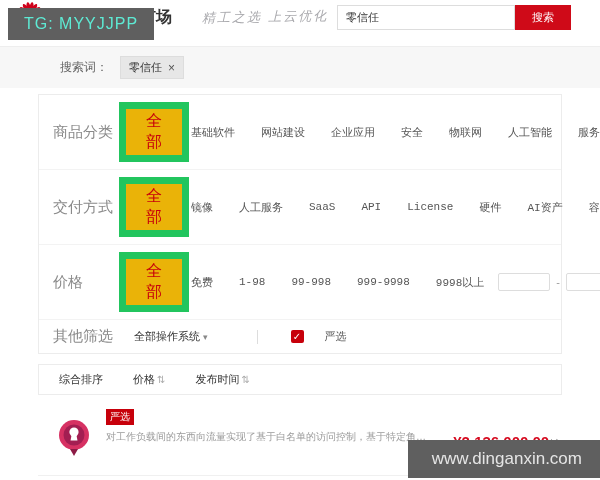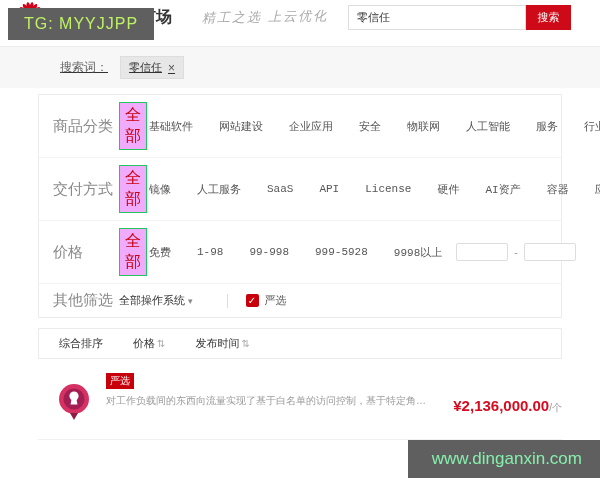--- a/index.html
+++ b/index.html
@@ -1,53 +1,53 @@
 <!DOCTYPE html>
 <html><head>
 <meta charset="utf-8">
 <style>
   * { margin:0; padding:0; box-sizing:border-box; }
   html,body { width:600px; height:480px; overflow:hidden; background:#fff;
     font-family:"Liberation Sans","DejaVu Sans",sans-serif; color:#333; }
-  .tg-badge { position:absolute; top:8px; left:8px; background:#5f5f5f; color:#bef264;
+  .tg-badge { position:absolute; top:8px; left:8px; background:#5f5f5f; color:#5eead4;
     font-size:16px; padding:7px 16px; letter-spacing:1px; }
-  .site-badge { position:absolute; bottom:2px; right:0; background:#5f5f5f; color:#86efac;
+  .site-badge { position:absolute; bottom:2px; right:0; background:#5f5f5f; color:#e5e5e5;
     font-size:17px; padding:9px 18px 9px 24px; min-width:186px; text-align:center; }
 
   
   header { padding:0 29px 12px 15px; display:flex; align-items:center;
     border-bottom:1px solid #eee; }
   .logo-wrap { display:flex; flex-direction:column; align-items:center; margin-right:8px; }
   .logo-caption { font-size:5px; color:#c7000b; letter-spacing:1px; margin-top:-2px; }
   .brand { font-size:15px; font-weight:bold; color:#333; margin-right:26px; }
   .market { font-size:16px; font-weight:bold; color:#333; margin-right:30px; }
   .slogan { font-family:"DejaVu Serif",serif; font-style:italic; font-size:13px;
     color:#a9a9ad; letter-spacing:2px; transform:rotate(-1deg); flex:1; }
   .search-box { display:flex; align-items:center; }
   .search-input { width:178px; height:25px; border:1px solid #ddd; font-size:11px;
     padding:0 8px; color:#333; outline:none; }
-  .search-btn { width:45px; height:25px; background:#cf0a18; color:#fff; border:none;
+  .search-btn { width:56px; height:25px; background:#cf0a18; color:#fff; border:none;
     font-size:11px; cursor:pointer; }
 
   
-  .search-words { background:#f7f7f7; padding:9px 0 9px 60px; display:flex; align-items:center;text-decoration:underline; }
+  .search-words { background:#f7f7f7; padding:9px 0 9px 60px; display:flex; align-items:center; }
   .sw-label { font-size:12px; color:#666; margin-right:12px; }
   .sw-tag { background:#e7e7e7; border:1px solid #ddd; font-size:11px; color:#333;
     padding:3px 8px; display:flex; align-items:center; gap:6px; cursor:pointer; }
   .sw-tag .x { color:#555; font-size:12px; }
 
   
   .filter-panel { margin:6px 38px 0; border:1px solid #ececec; background:#fff; }
   .f-row { display:flex; align-items:center; padding:7px 14px; border-bottom:1px solid #f3f3f3; }
-  .f-row:last-child { border-bottom:none; }
+  .f-row:last-child { border-bottom:none;gap:15px; }
   .f-label { width:66px; flex:none; font-size:15px; color:#8a8a8a; }
   .chips { display:flex; align-items:center; gap:26px; font-size:11px; color:#555; flex-wrap:nowrap; }
   .chip { cursor:pointer; white-space:nowrap;font-family:Liberation Mono, monospace; }
-  .chip-all { color:#c7000b; border:1px solid #22c55e; padding:2px 5px; margin-right:2px;
-    background:#f0abfc; cursor:pointer; }
+  .chip-all { color:#c7000b; border:7px solid #22c55e; padding:2px 20px; margin-right:2px;
+    background:#eab308; cursor:pointer; }
   .range-inputs { display:flex; align-items:center; gap:6px; margin-left:14px; }
   .range-input { width:52px; height:18px; border:1px solid #ddd; border-radius:2px; outline:none; }
   .range-sep { color:#999; font-size:11px; }
   .dropdown { font-size:11px; color:#333; margin-right:34px; cursor:pointer;text-align:center; }
   .caret { color:#888; font-size:9px; margin-left:3px; }
   .vdivider { width:1px; height:14px; background:#ddd; margin-right:18px; }
   .checkbox { width:13px; height:13px; background:#c7000b; border-radius:2px; color:#fff;
     font-size:10px; line-height:13px; text-align:center; margin-right:6px; cursor:pointer; }
   .strict-label { font-size:11px; color:#555; }
 
@@ -148,21 +148,21 @@
   </div>
 
   <div class="f-row">
     <span class="f-label">价格</span>
     <span class="chip-all">全部</span>
     <div class="chips">
 
     <span class="chip">免费</span>
         <span class="chip">1-98</span>
         <span class="chip">99-998</span>
-        <span class="chip">999-5928</span>
+        <span class="chip">999-9998</span>
         <span class="chip">9998以上</span>
       </div>
     <div class="range-inputs">
       <input class="range-input" type="text" style="">
       <span class="range-sep">-</span>
       <input class="range-input" type="text" style="">
     </div>
   </div>
 
   <div class="f-row">

